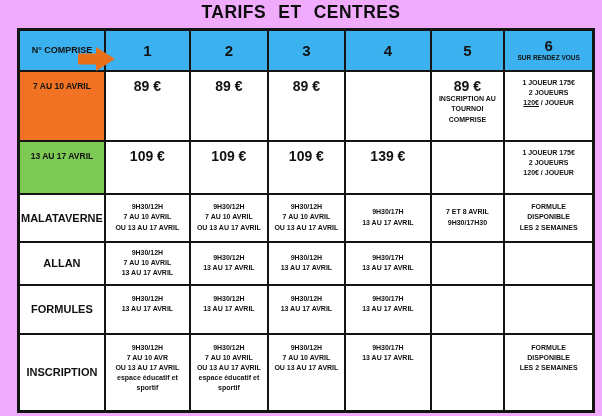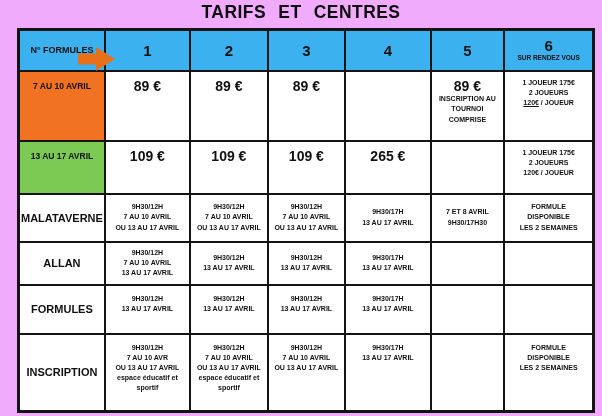--- a/index.html
+++ b/index.html
@@ -62,21 +62,21 @@
       <col style="width:82px">
         <col style="width:85px">
         <col style="width:78px">
       <col style="width:77px">
         <col style="width:86px">
         <col style="width:73px">
       <col style="width:90px">
     </colgroup>
     <thead>
       <tr>
-        <td class="head corner">N° FORMULES</td>
+        <td class="head corner">N° COMPRISE</td>
       <td class="head">
             <div class="num">1</div>
           </td>
           <td class="head">
             <div class="num">2</div>
           </td>
           <td class="head">
             <div class="num">3</div>
           </td>
           <td class="head">
@@ -121,21 +121,21 @@
           <td class="data">
             <div class="price">109 €</div>
           </td>
           <td class="data">
             <div class="price">109 €</div>
           </td>
           <td class="data">
             <div class="price">109 €</div>
           </td>
           <td class="data">
-            <div class="price">265 €</div>
+            <div class="price">139 €</div>
           </td>
           <td class="data"></td>
           <td class="data">
             <div class="line">1 JOUEUR 175€</div>
             <div class="line">2 JOUEURS</div>
             <div class="line">120€ / JOUEUR</div>
           </td>
         </tr>
         <tr class="r-malataverne">
           <td class="label label-city">MALATAVERNE</td>

